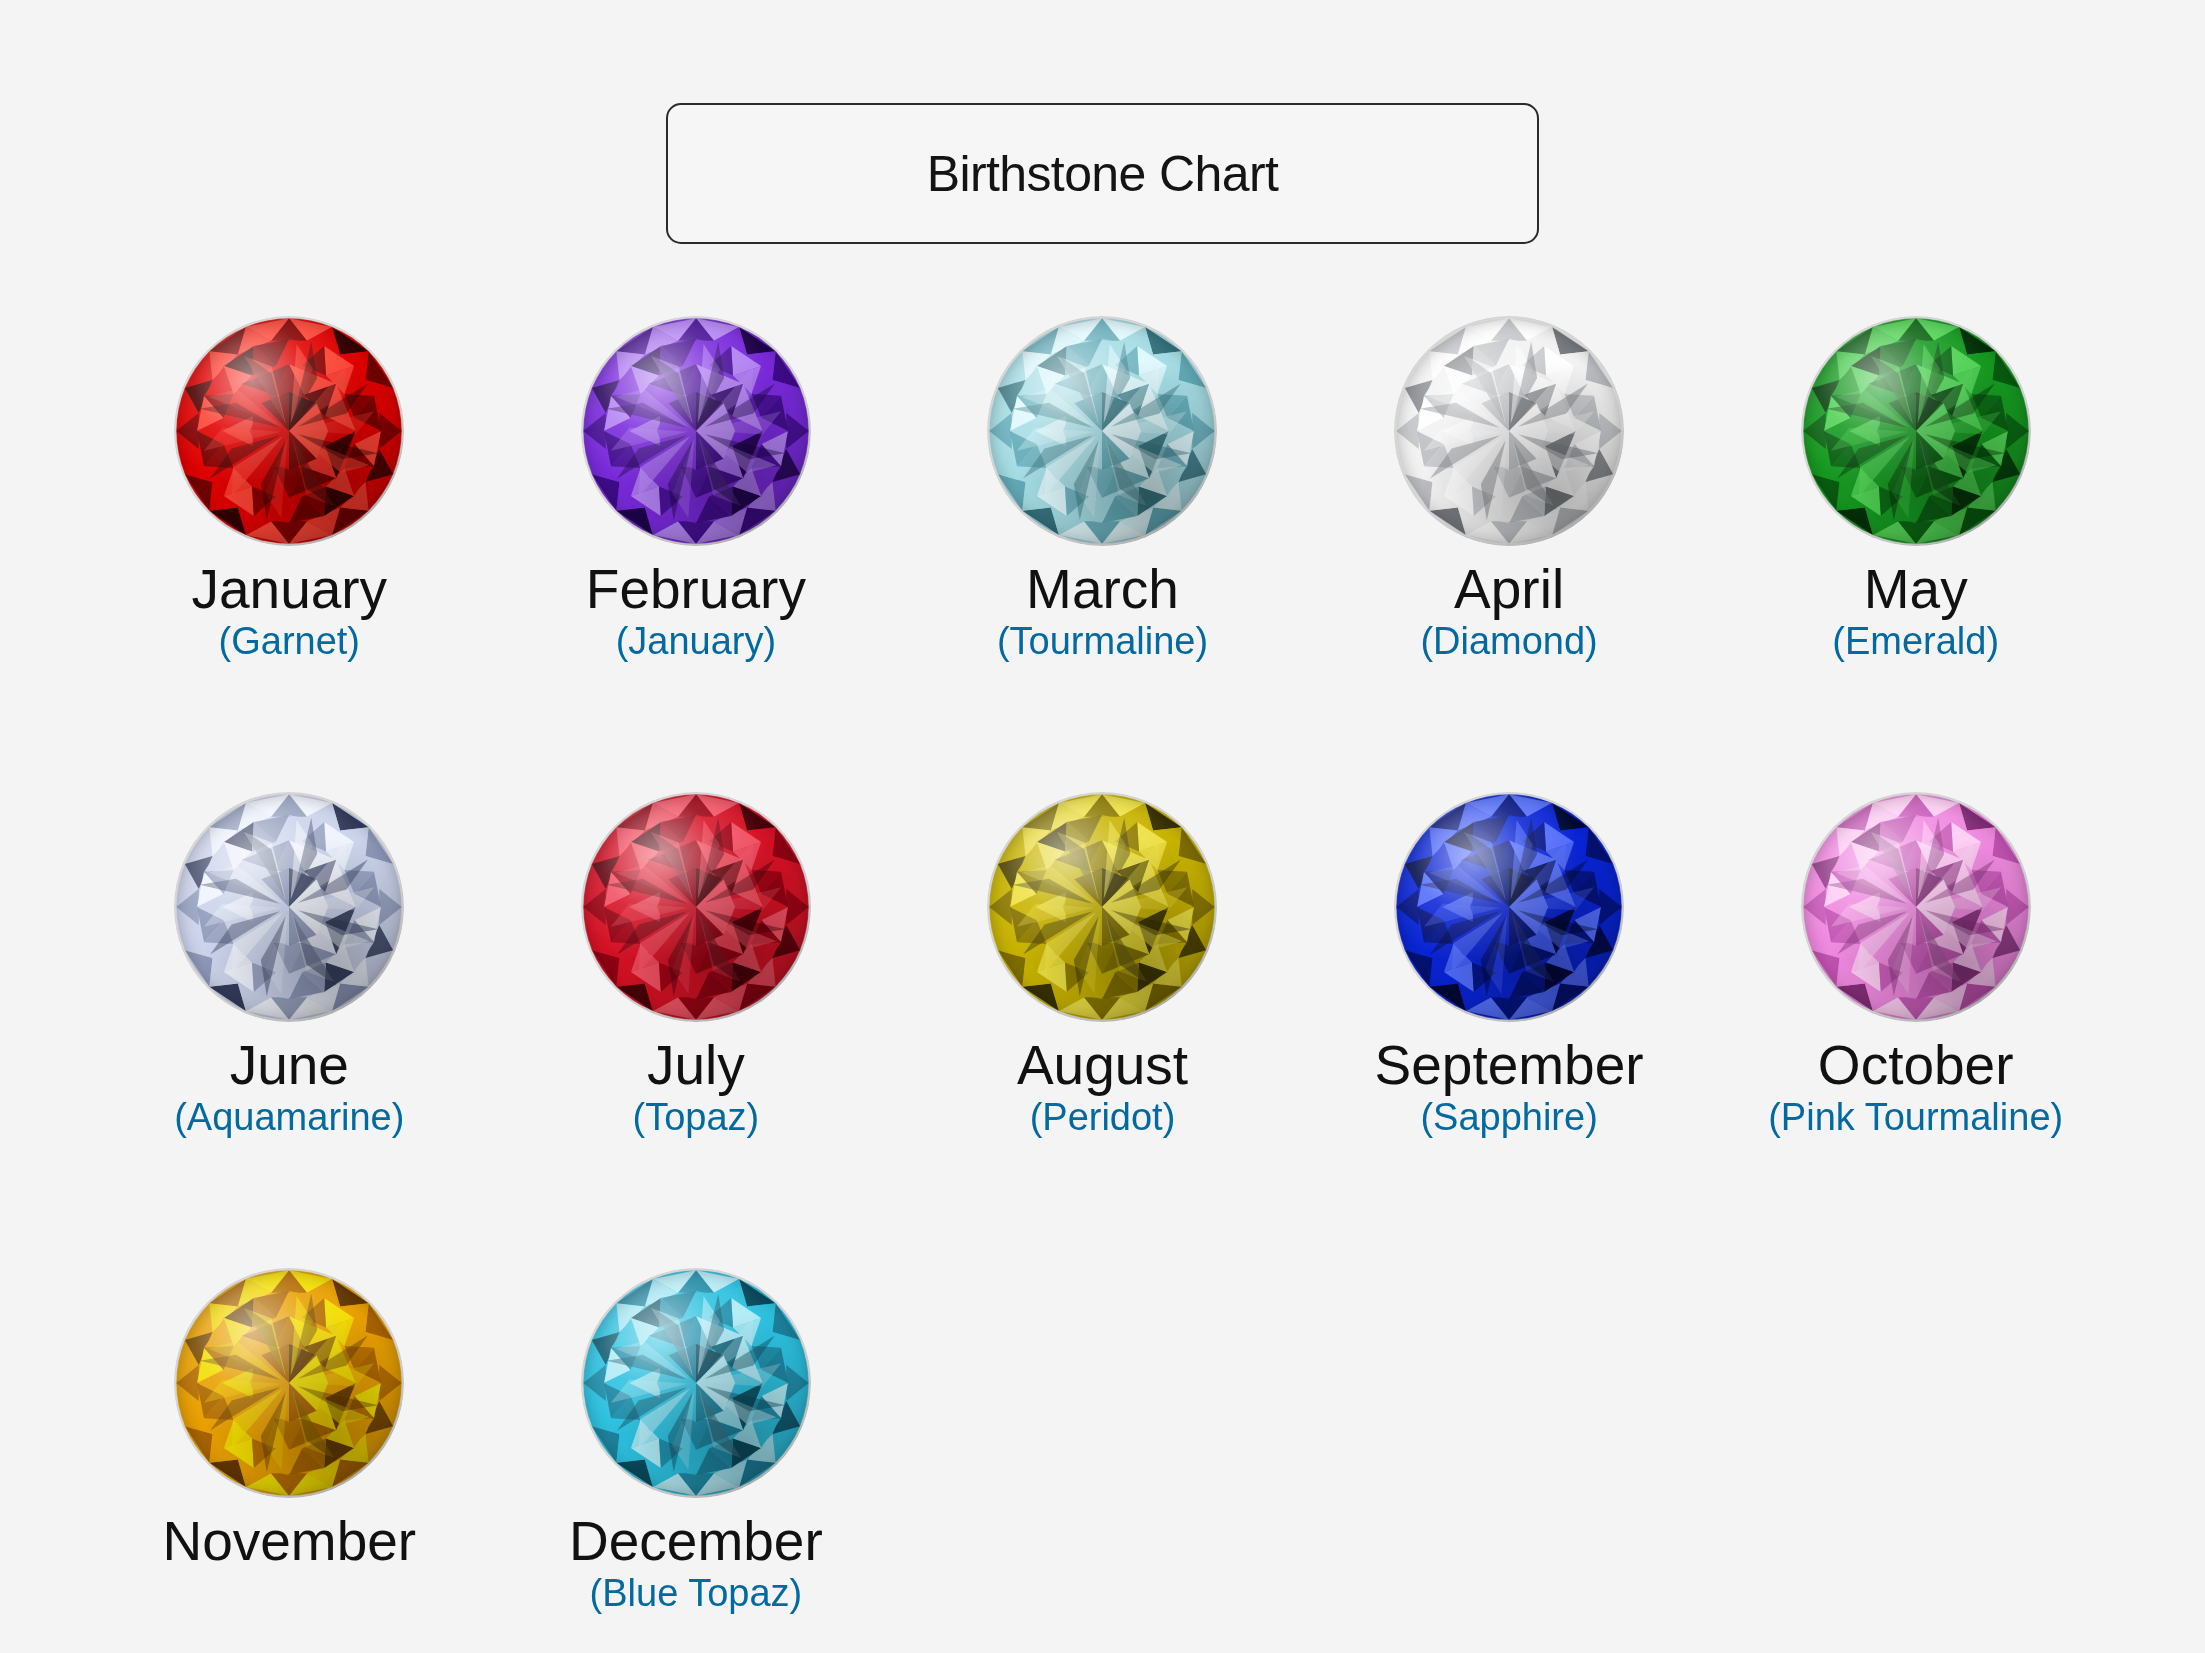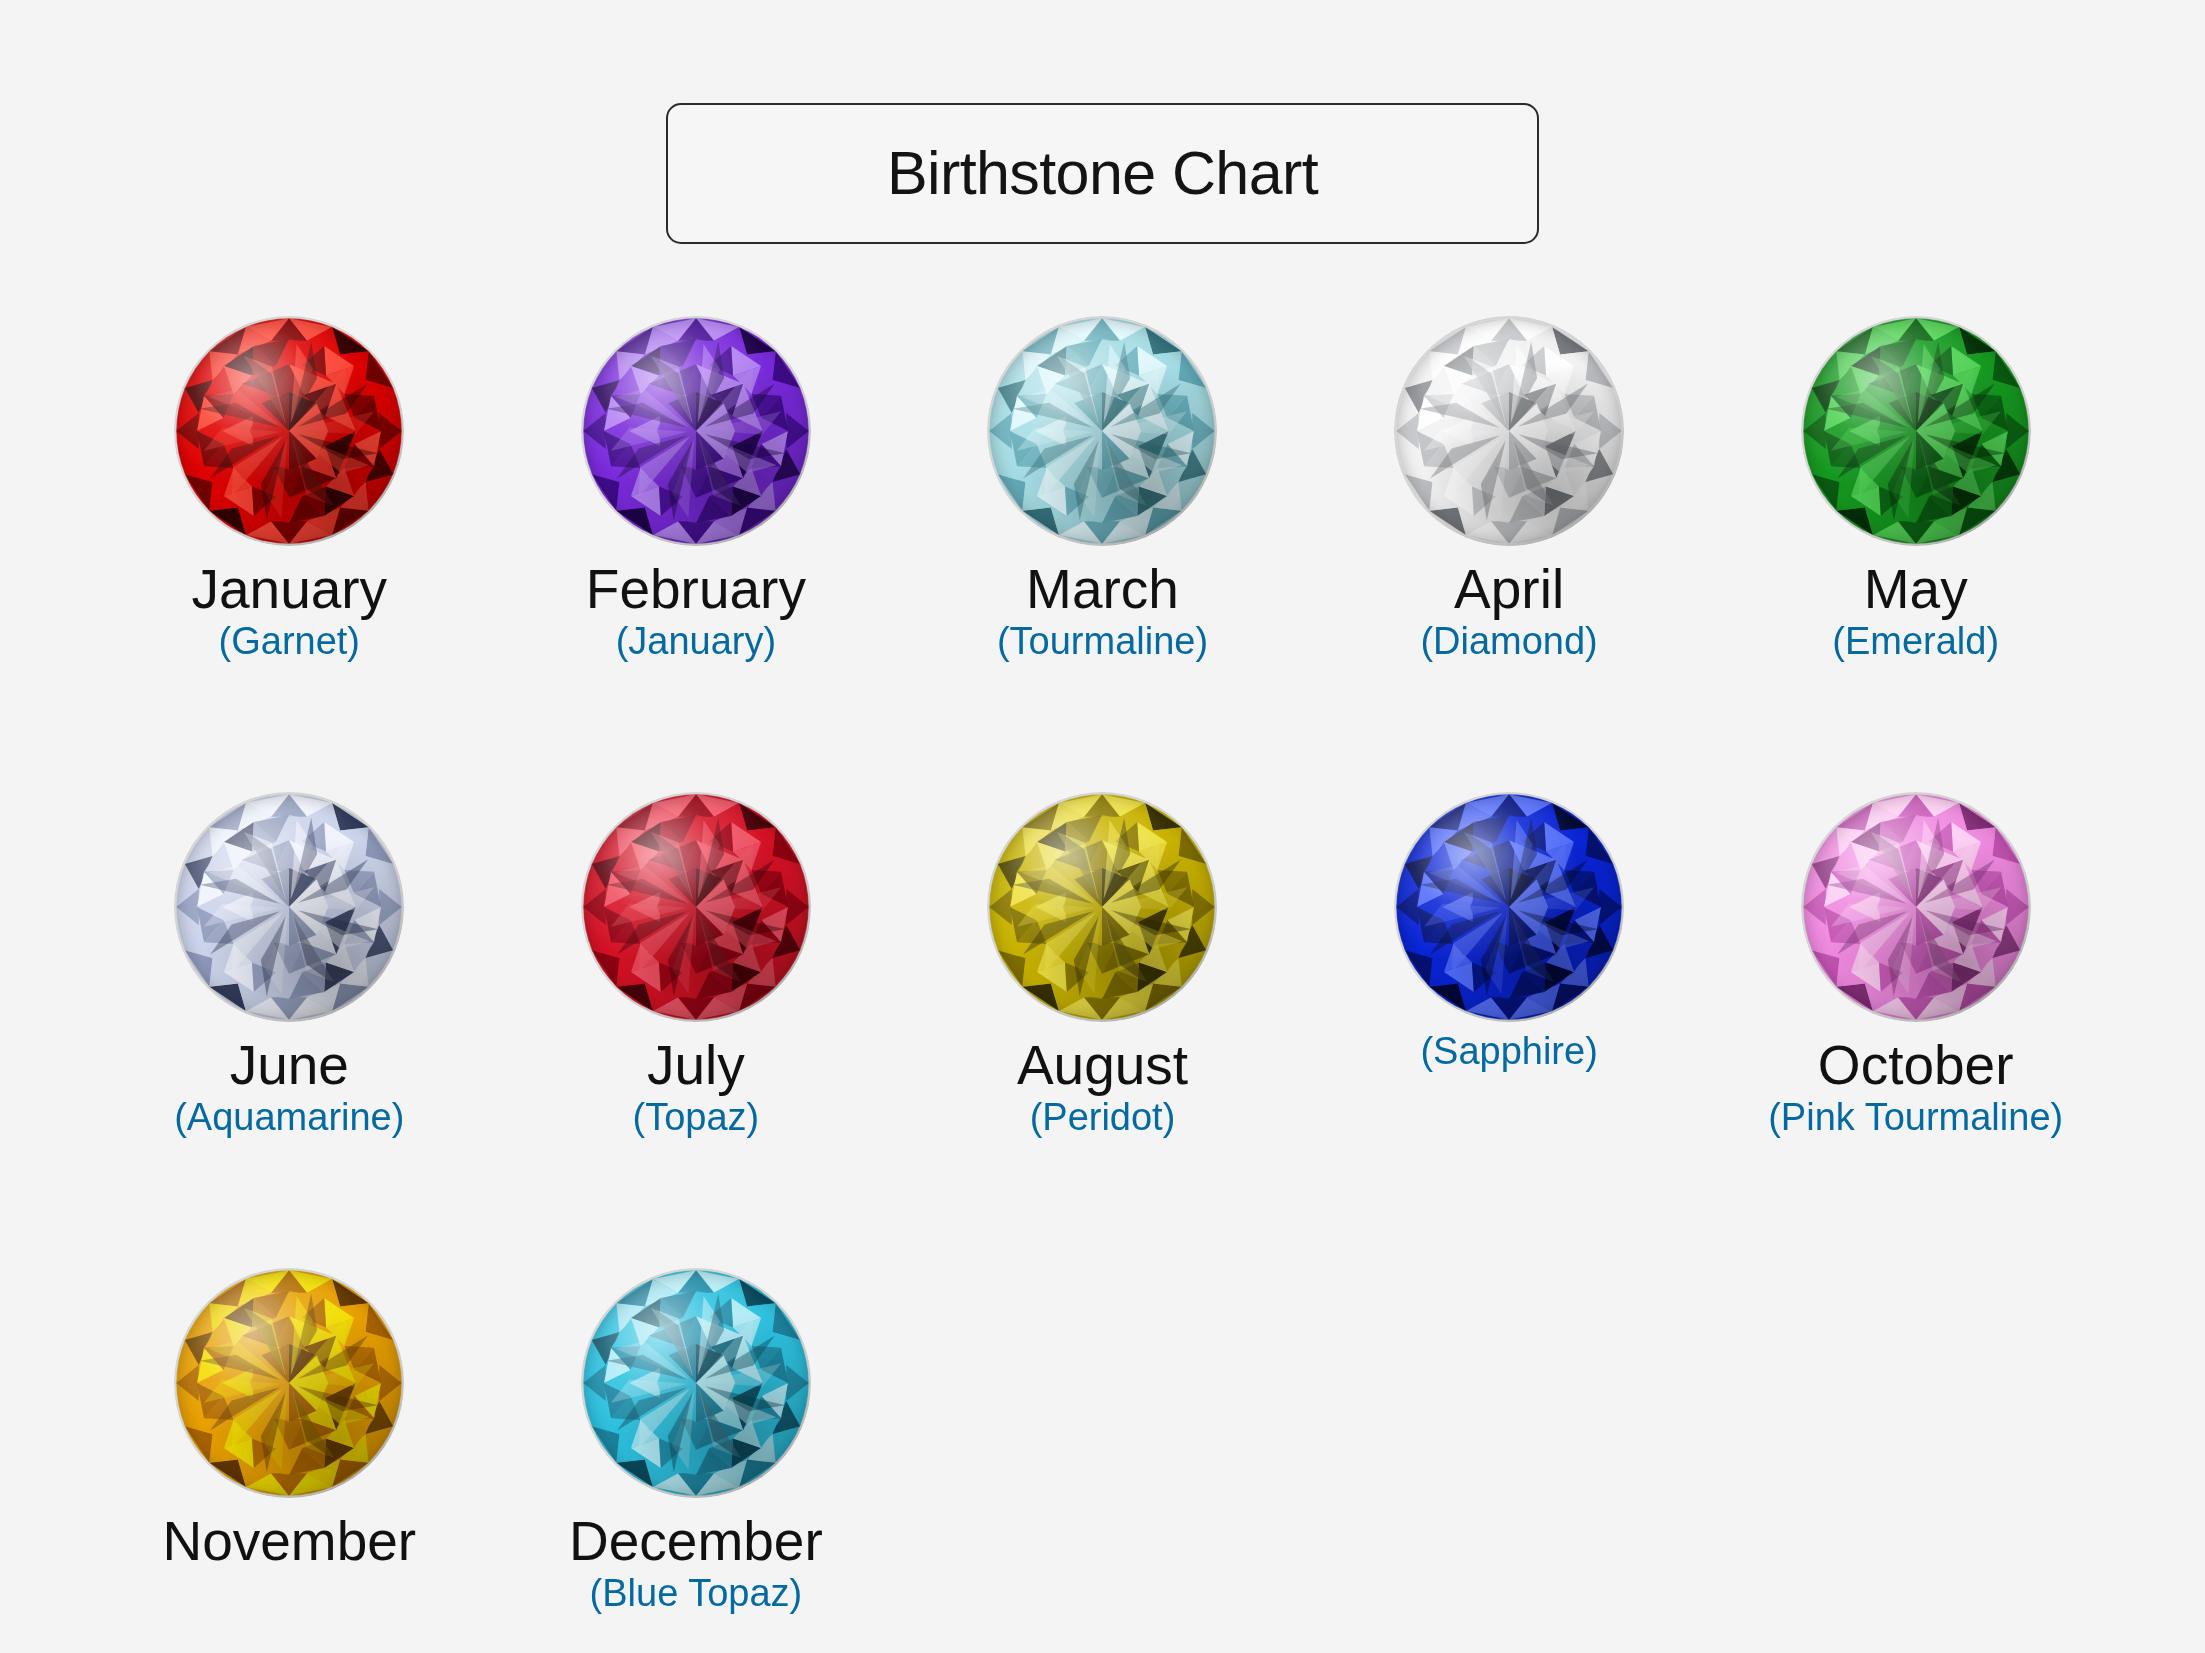--- a/index.html
+++ b/index.html
@@ -30,21 +30,21 @@
     width: 873px;
     height: 141px;
     border: 2.3px solid #2b2b2b;
     border-radius: 15px;
     background: #f6f6f6;
     display: flex;
     align-items: center;
     justify-content: center;
   }
   .title-text {
-    font-size: 61px;
+    font-size: 50px;
     font-weight: 400;
     letter-spacing: -0.6px;
     color: #141414;
     line-height: 1;
   }
 
   
   .grid {
     position: absolute;
     top: 310px;
@@ -1184,20 +1184,21 @@
             <polygon points="96.41,92.30 58.80,31.43 84.74,50.08" fill="#01072e" fill-opacity="0.42"></polygon>
             <polygon points="102.91,92.01 119.35,22.38 124.51,53.91" fill="#01072e" fill-opacity="0.42"></polygon>
             <polygon points="107.70,96.41 168.57,58.80 149.92,84.74" fill="#01072e" fill-opacity="0.42"></polygon>
             <polygon points="107.99,102.91 177.62,119.35 146.09,124.51" fill="#01072e" fill-opacity="0.42"></polygon>
             <polygon points="103.59,107.70 141.20,168.57 115.26,149.92" fill="#01072e" fill-opacity="0.42"></polygon>
           </svg>
           <div class="sheen"></div>
           <div class="rim"></div>
         </div>
       </div>
+      <div class="month">September</div>
       <div class="stone">(Sapphire)</div>
     </div>
     <div class="cell">
       <div class="gem-slot">
         <div class="gem">
           <svg viewBox="0 0 200 200">
             <circle cx="100" cy="100" r="98" fill="#f08ae0"></circle>
             <polygon points="100.00,2.00 137.50,9.46 115.61,21.54" fill="#ffd4f6" fill-opacity="0.95"></polygon>
             <polygon points="100.00,2.00 115.61,21.54 84.39,21.54" fill="#c050b0" fill-opacity="0.8"></polygon>
             <polygon points="137.50,9.46 169.30,30.70 144.45,33.48" fill="#7d2a72" fill-opacity="0.95"></polygon>

